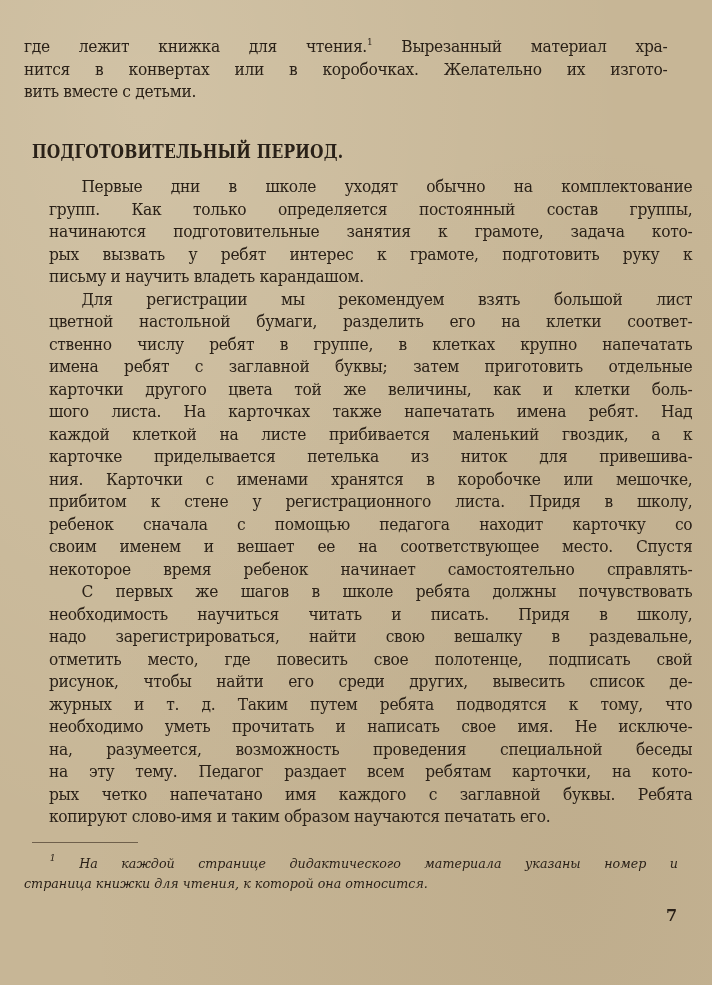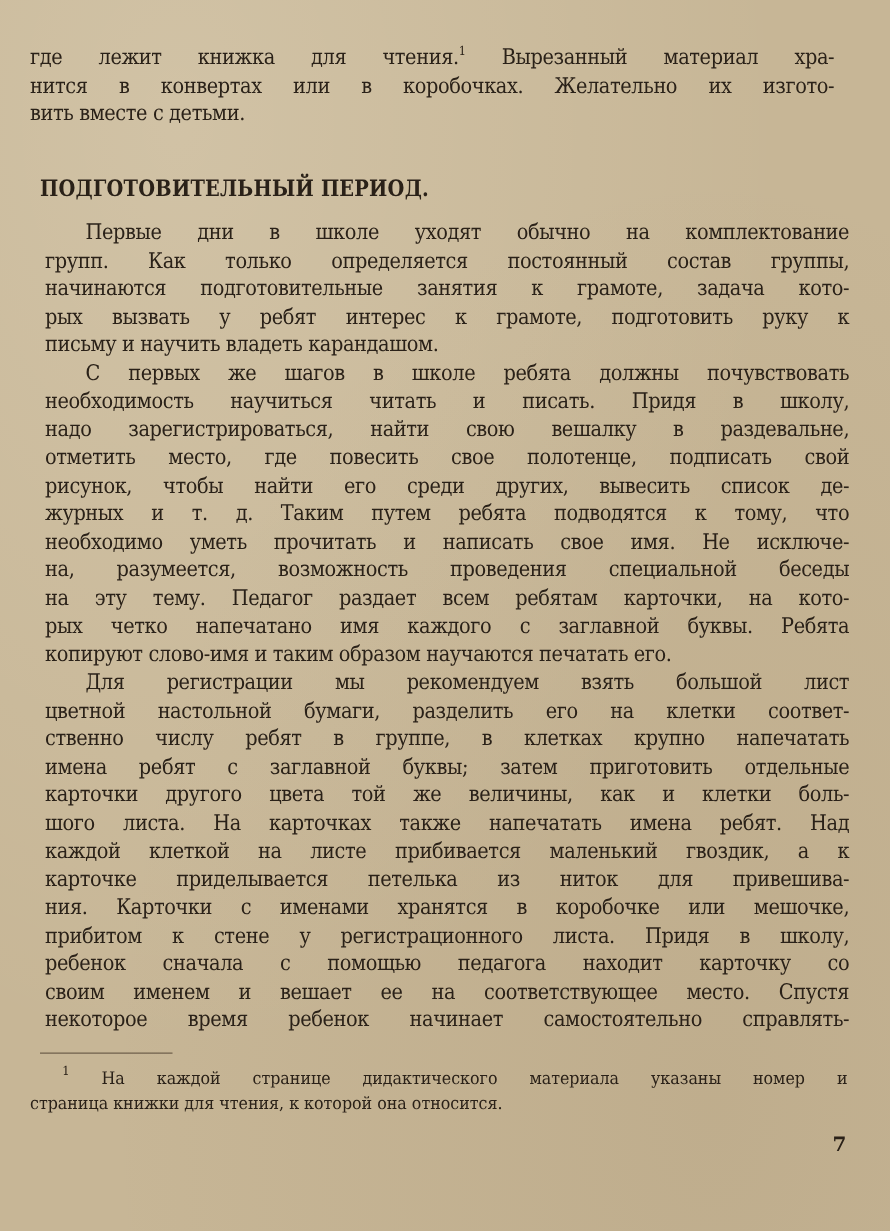--- a/index.html
+++ b/index.html
@@ -22,24 +22,24 @@
     transform:scaleX(0.9); transform-origin:left center; width:111%;
   }
   .line.last { text-align-last:left; }
   .line.indent { padding-left:36px; box-sizing:border-box; }
   .heading {
     position:absolute; left:32px; top:141px;
     font-family:"DejaVu Serif", serif; font-weight:bold; font-size:18px;
     letter-spacing:0.2px; transform:scaleX(0.86); transform-origin:left center;
     white-space:nowrap;
   }
-  .p2 { position:absolute; left:36px; top:175px; width:644px; }
+  .p2 { position:absolute; left:49px; top:175px; width:644px; }
   sup { font-size:10px; vertical-align:7px; line-height:0; }
   .rule { position:absolute; left:32px; top:842px; width:106px; height:1px; background:#4a3c2c; opacity:0.7; }
-  .footnote { position:absolute; left:24px; top:853px; width:654px; }
+  .footnote { position:absolute; left:24px; top:853px; width:654px;font-style:italic; }
   .fline {
     display:block; height:20px; line-height:20px; font-size:13.8px;
     font-family:"DejaVu Serif", serif; white-space:nowrap;
     text-align:justify; text-align-last:justify;
     transform:scaleX(0.92); transform-origin:left center; width:108.7%;
   }
   .fline.indent { padding-left:28px; box-sizing:border-box; }
   .fline.last { text-align-last:left; }
   .pagenum { position:absolute; left:666px; top:906px; font-weight:bold; font-size:16px; }
 </style>
@@ -56,47 +56,47 @@
 
 <div class="p2">
   <div>
     <span class="line indent">Первые дни в школе уходят обычно на комплектование</span>
     <span class="line">групп. Как только определяется постоянный состав группы,</span>
     <span class="line">начинаются подготовительные занятия к грамоте, задача кото-</span>
     <span class="line">рых вызвать у ребят интерес к грамоте, подготовить руку к</span>
     <span class="line last">письму и научить владеть карандашом.</span>
   </div>
   <div>
-    <span class="line indent">С первых же шагов в школе ребята должны почувствовать</span>
-    <span class="line">необходимость научиться читать и писать. Придя в школу,</span>
-    <span class="line">надо зарегистрироваться, найти свою вешалку в раздевальне,</span>
-    <span class="line">отметить место, где повесить свое полотенце, подписать свой</span>
-    <span class="line">рисунок, чтобы найти его среди других, вывесить список де-</span>
-    <span class="line">журных и т. д. Таким путем ребята подводятся к тому, что</span>
-    <span class="line">необходимо уметь прочитать и написать свое имя. Не исключе-</span>
-    <span class="line">на, разумеется, возможность проведения специальной беседы</span>
-    <span class="line">на эту тему. Педагог раздает всем ребятам карточки, на кото-</span>
-    <span class="line">рых четко напечатано имя каждого с заглавной буквы. Ребята</span>
-    <span class="line last">копируют слово-имя и таким образом научаются печатать его.</span>
-  </div>
-  <div>
     <span class="line indent">Для регистрации мы рекомендуем взять большой лист</span>
     <span class="line">цветной настольной бумаги, разделить его на клетки соответ-</span>
     <span class="line">ственно числу ребят в группе, в клетках крупно напечатать</span>
     <span class="line">имена ребят с заглавной буквы; затем приготовить отдельные</span>
     <span class="line">карточки другого цвета той же величины, как и клетки боль-</span>
     <span class="line">шого листа. На карточках также напечатать имена ребят. Над</span>
     <span class="line">каждой клеткой на листе прибивается маленький гвоздик, а к</span>
     <span class="line">карточке приделывается петелька из ниток для привешива-</span>
     <span class="line">ния. Карточки с именами хранятся в коробочке или мешочке,</span>
     <span class="line">прибитом к стене у регистрационного листа. Придя в школу,</span>
     <span class="line">ребенок сначала с помощью педагога находит карточку со</span>
     <span class="line">своим именем и вешает ее на соответствующее место. Спустя</span>
     <span class="line">некоторое время ребенок начинает самостоятельно справлять-</span>
   </div>
+  <div>
+    <span class="line indent">С первых же шагов в школе ребята должны почувствовать</span>
+    <span class="line">необходимость научиться читать и писать. Придя в школу,</span>
+    <span class="line">надо зарегистрироваться, найти свою вешалку в раздевальне,</span>
+    <span class="line">отметить место, где повесить свое полотенце, подписать свой</span>
+    <span class="line">рисунок, чтобы найти его среди других, вывесить список де-</span>
+    <span class="line">журных и т. д. Таким путем ребята подводятся к тому, что</span>
+    <span class="line">необходимо уметь прочитать и написать свое имя. Не исключе-</span>
+    <span class="line">на, разумеется, возможность проведения специальной беседы</span>
+    <span class="line">на эту тему. Педагог раздает всем ребятам карточки, на кото-</span>
+    <span class="line">рых четко напечатано имя каждого с заглавной буквы. Ребята</span>
+    <span class="line last">копируют слово-имя и таким образом научаются печатать его.</span>
+  </div>
 </div>
 
 <div class="rule"></div>
 
 <div class="footnote">
   <span class="fline indent"><sup>1</sup> <span>На каждой странице дидактического материала указаны номер и</span></span>
   <span class="fline last">страница книжки для чтения, к которой она относится.</span>
 </div>
 
 <div class="pagenum">7</div>

